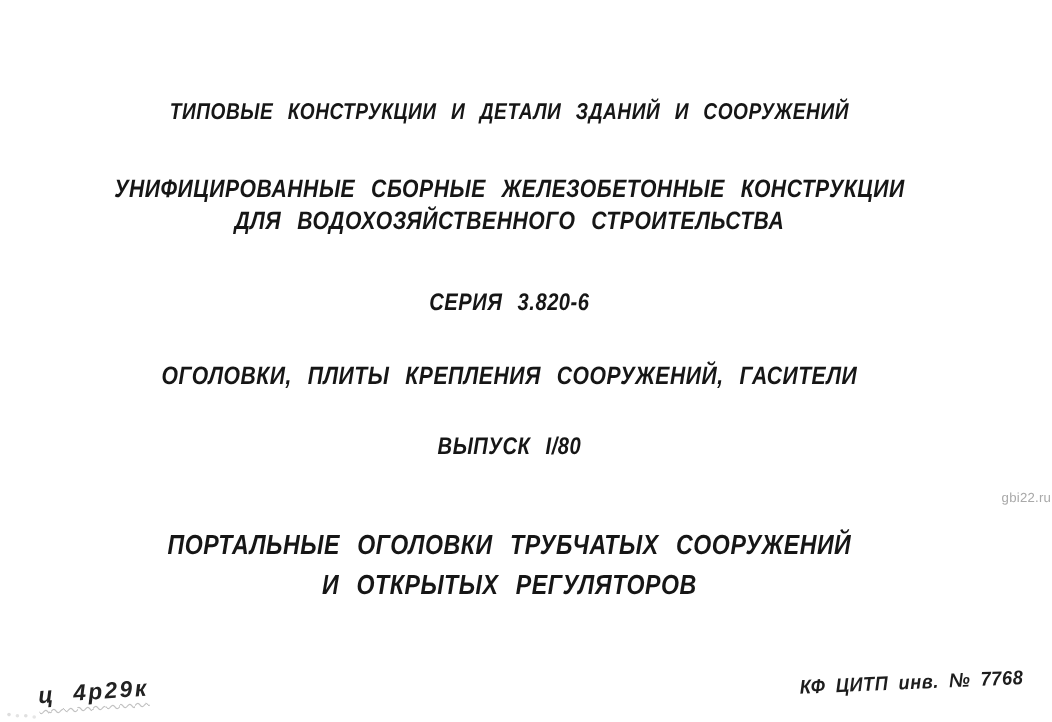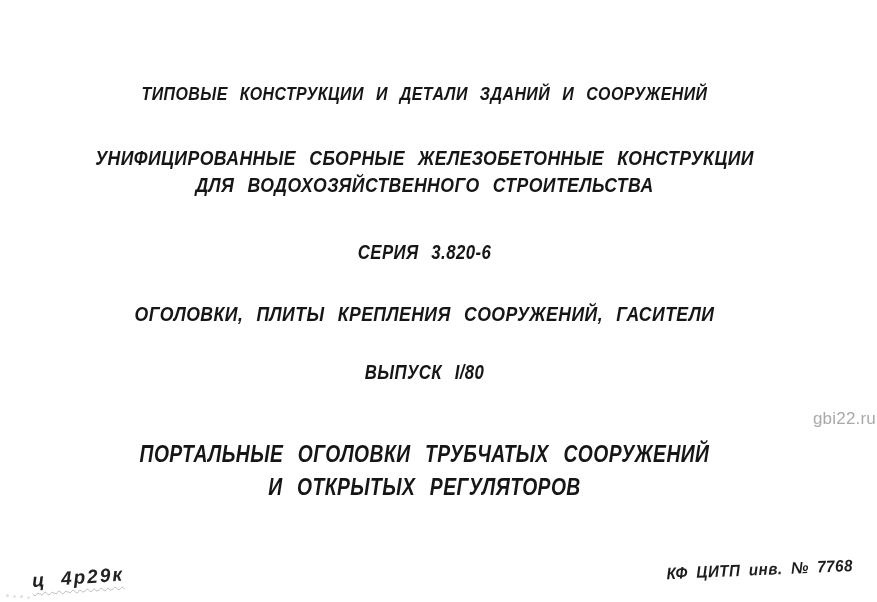--- a/index.html
+++ b/index.html
@@ -67,21 +67,21 @@
     transform-origin: left center;
     text-decoration: underline wavy rgba(80,80,80,0.35);
     text-decoration-thickness: 1px;
     text-underline-offset: 5px;
   }
   .watermark {
     position: absolute;
     right: 1px;
     top: 409px;
     color: #a9a9a9;
-    font-size: 17px;
+    font-size: 11px;
     font-style: normal;
     font-weight: normal;
     letter-spacing: 0.2px;
     text-align: right;
   }
   .scan-artifact {
     position: absolute;
     left: 6px;
     top: 594px;
     width: 3px;

